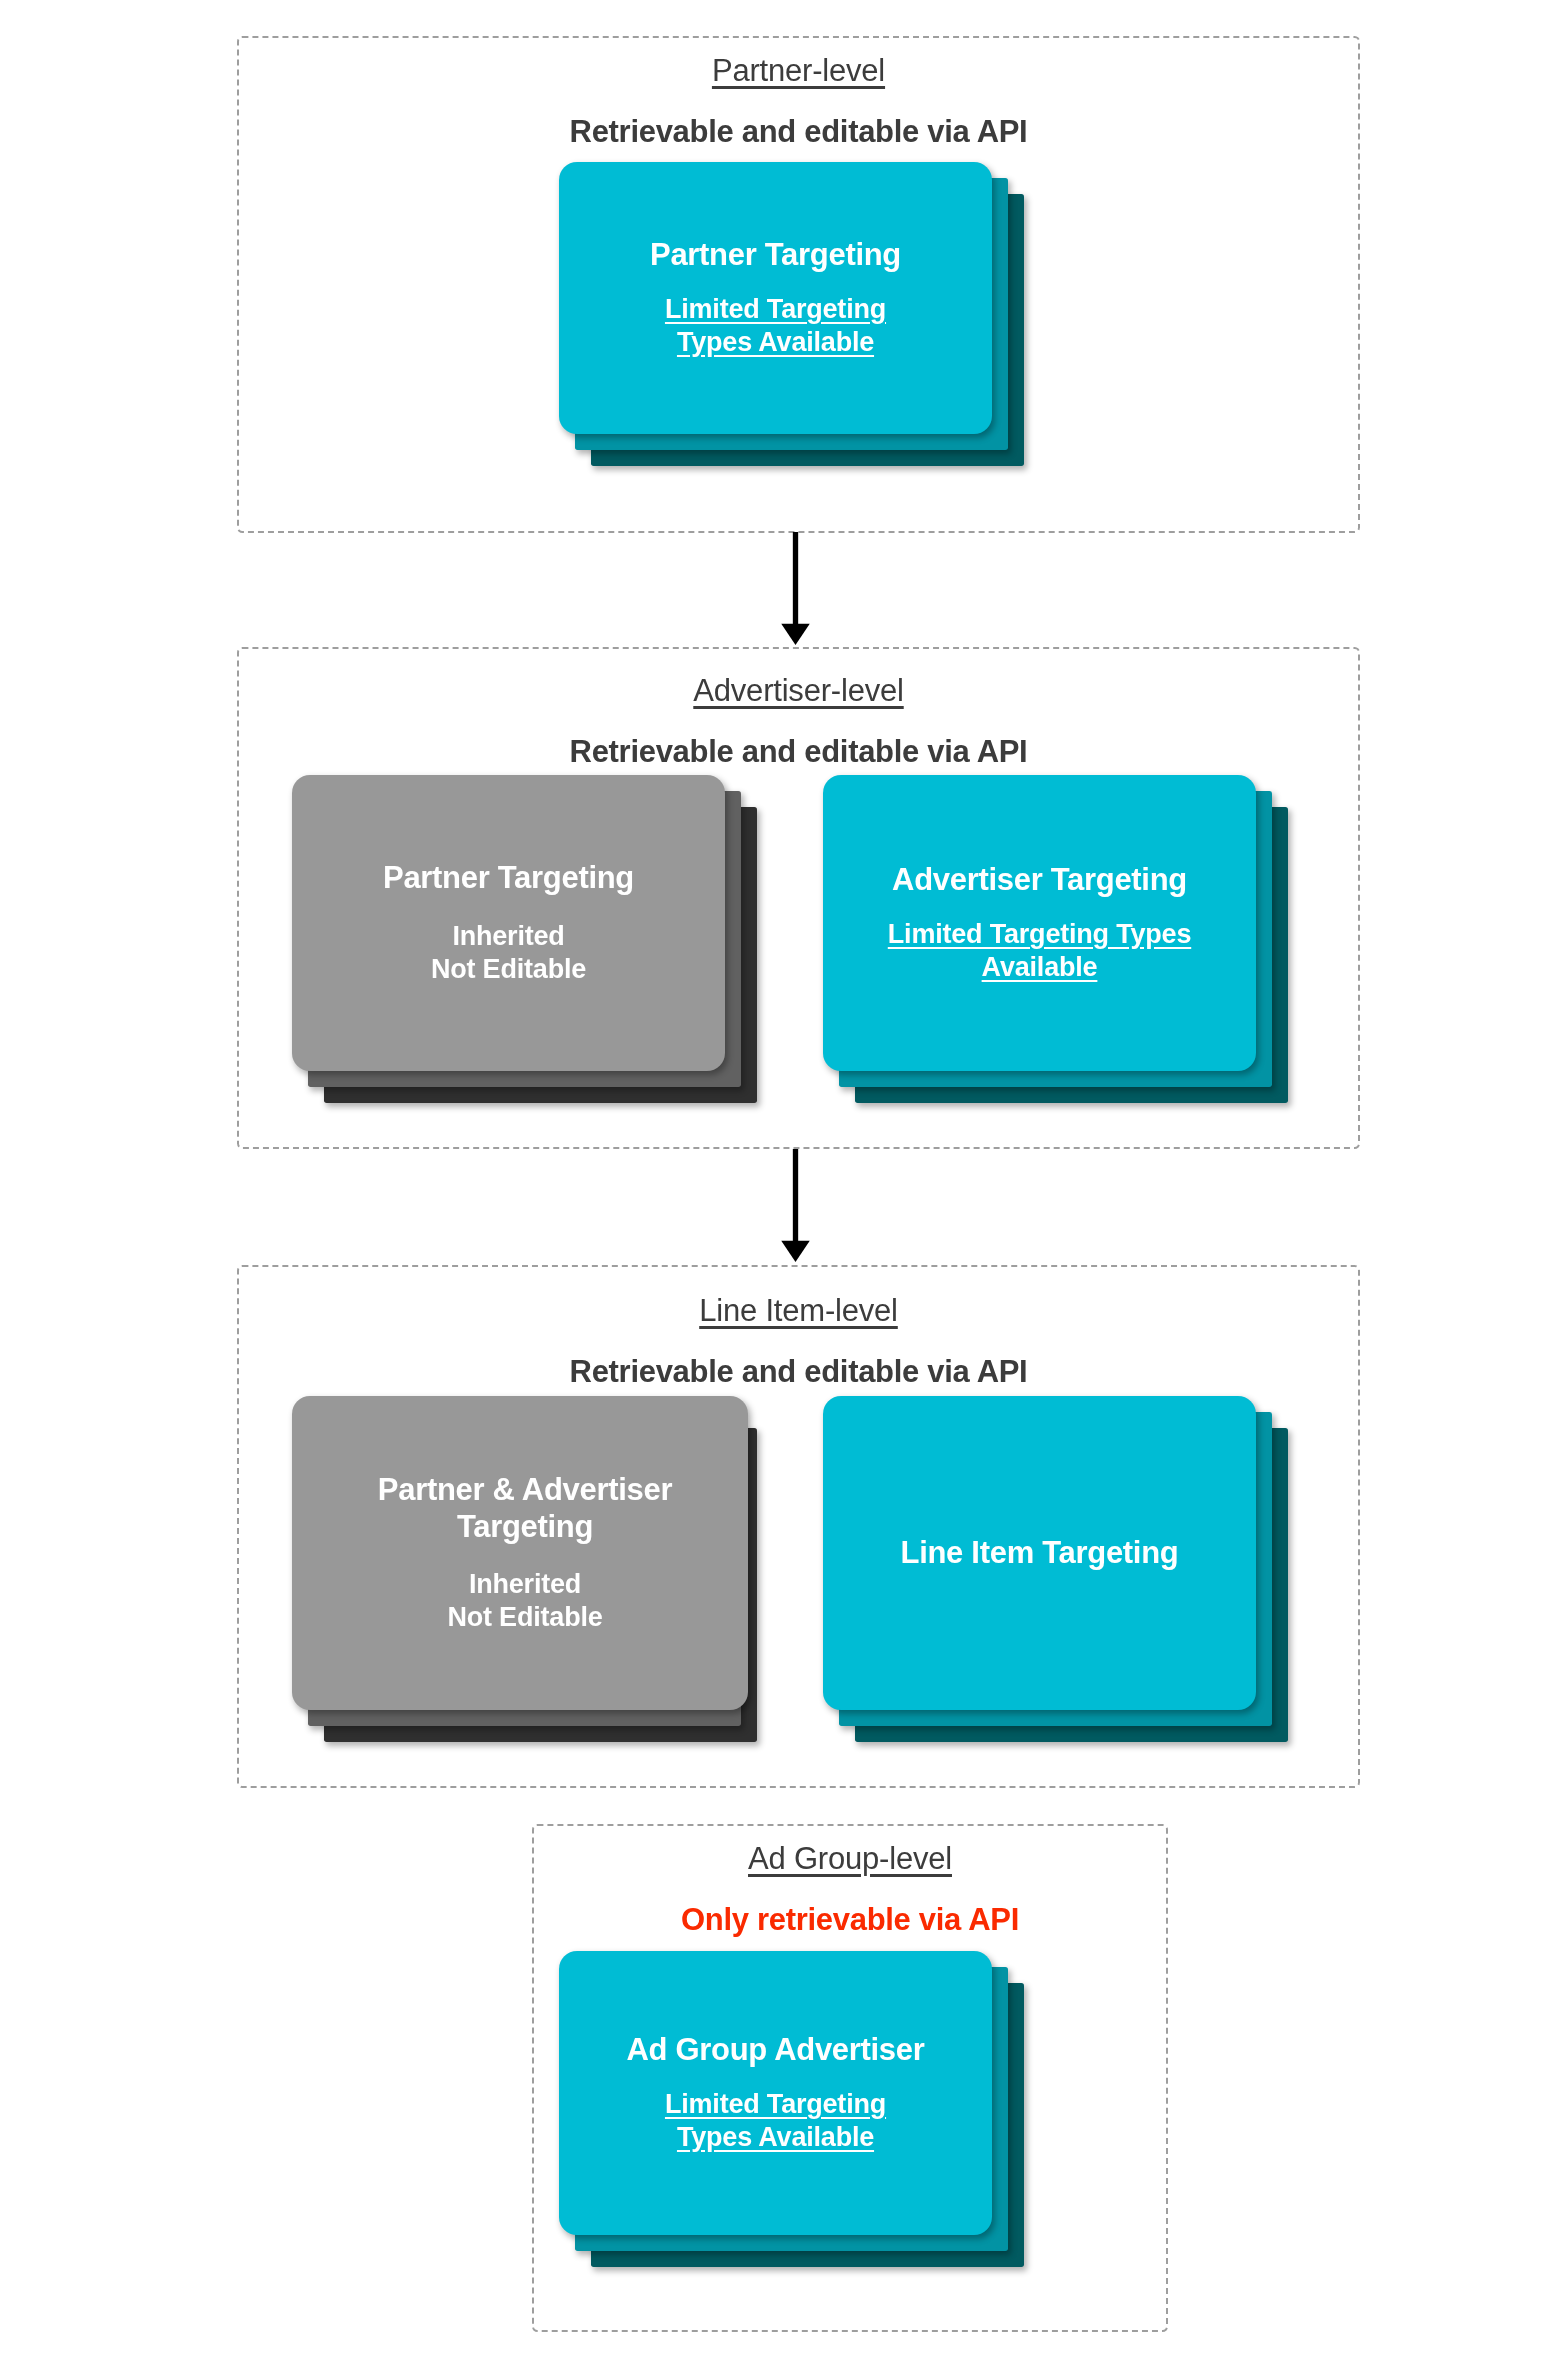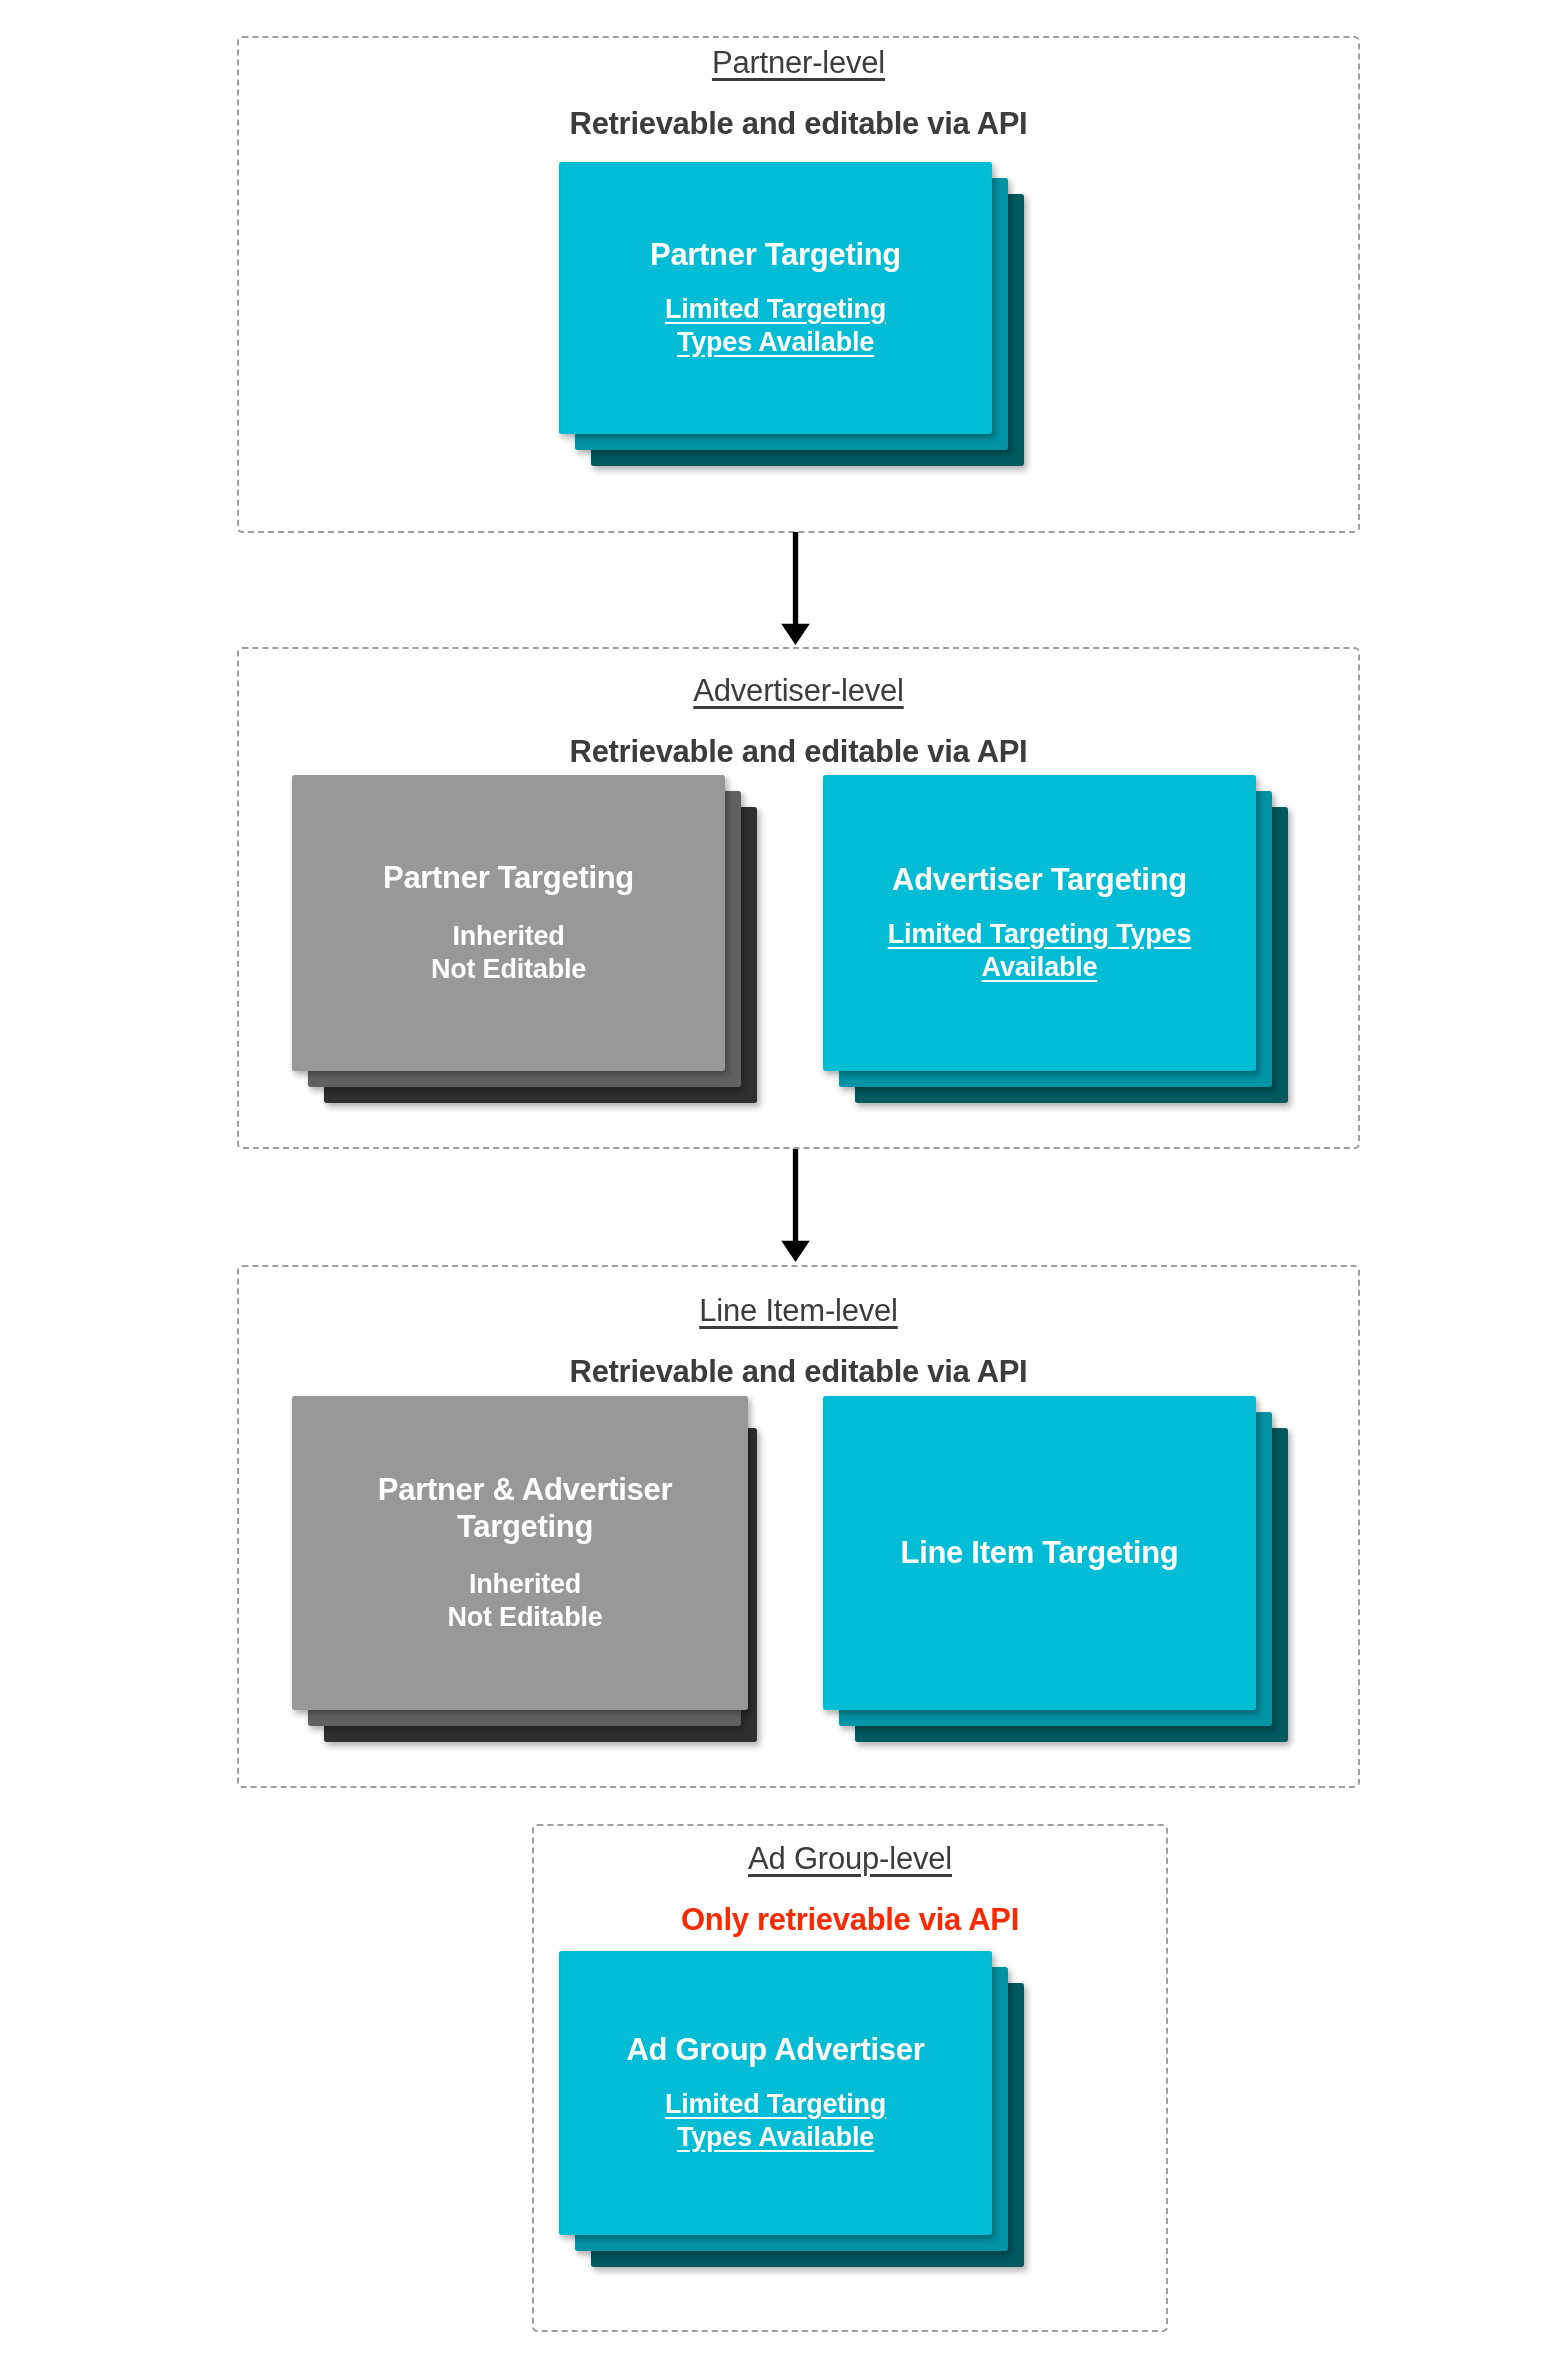--- a/index.html
+++ b/index.html
@@ -71,20 +71,21 @@
 
   .card-layer.front {
     z-index: 3;
     left: 0;
     top: 0;
     display: flex;
     flex-direction: column;
     align-items: center;
     justify-content: center;
     box-shadow: 2.7px 3.6px 6.3px rgba(0,0,0,0.30);
+    border-radius: 18px;
   }
 
   .card-layer.mid  { box-shadow: 2.7px 3.6px 6.3px rgba(0,0,0,0.30); }
   .card-layer.back { box-shadow: 2.7px 3.6px 6.3px rgba(0,0,0,0.30); }
 
   
   .cyan .front { background: #00bcd4; }
   .cyan .mid   { background: #0293a4; }
   .cyan .back  { background: #015a60; }
 
@@ -121,21 +122,21 @@
   
   .arrow { position: absolute; z-index: 5; }
 </style>
 </head>
 <body>
 
 <div id="diagram">
 
   <div class="level-box" style="left:237px; top:36px; width:1123px; height:497px;"></div>
 
-  <div class="level-header" style="left:237px; top:44px; width:1123px;">
+  <div class="level-header" style="left:237px; top:52px; width:1123px;">
     <span class="level-name">Partner-level</span>
     <span class="level-api">Retrievable and editable via API</span>
   </div>
 
   <div class="card-stack cyan" style="left:559px; top:162px; width:478px; height:330px;">
     <div class="card-layer back" style="left:32px; top:32px; width:433px; height:272px;"></div>
     <div class="card-layer mid" style="left:16px; top:16px; width:433px; height:272px;"></div>
     <div class="card-layer front" style="width:433px; height:272px;">
       <div class="card-title">Partner Targeting</div>
       <div class="card-sub link" style="margin-top:19.6px; max-width:321px;">Limited Targeting Types Available</div>

